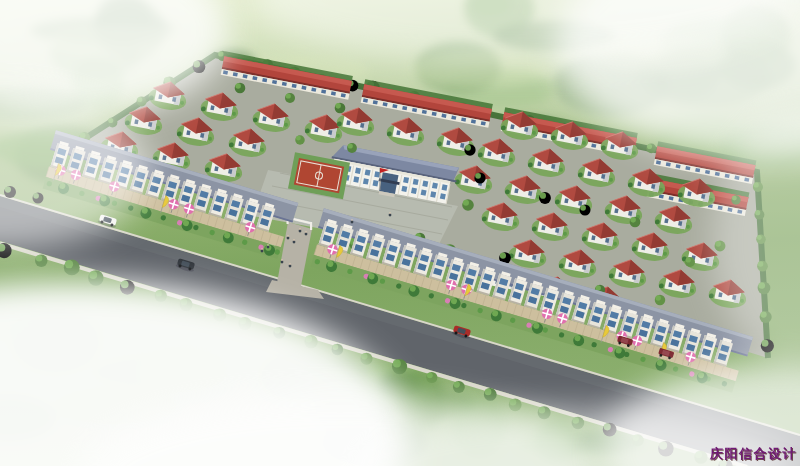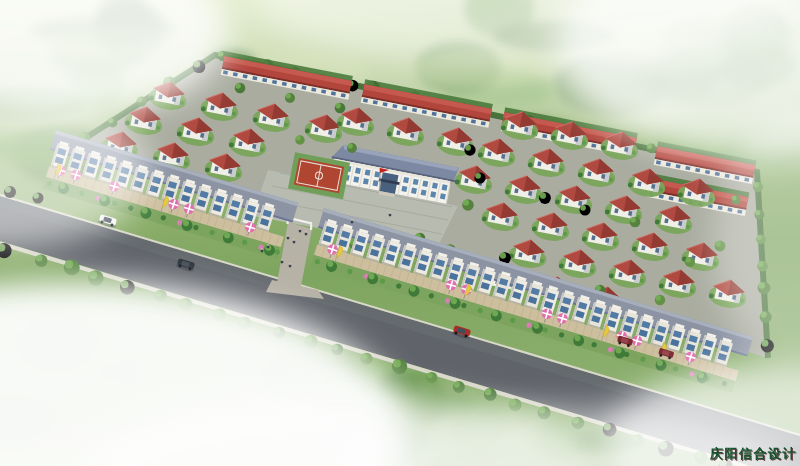--- a/index.html
+++ b/index.html
@@ -1740,14 +1740,14 @@
         <ellipse cx="0" cy="170" rx="150" ry="80" fill="#ffffff" opacity="0.55" filter="url(#fog)"></ellipse>
         <ellipse cx="70" cy="440" rx="340" ry="160" fill="#ffffff" opacity="0.95" filter="url(#fog)"></ellipse>
         <ellipse cx="340" cy="472" rx="260" ry="80" fill="#ffffff" opacity="0.6" filter="url(#fog)"></ellipse>
         <ellipse cx="570" cy="468" rx="220" ry="60" fill="#ffffff" opacity="0.5" filter="url(#fog)"></ellipse>
         <ellipse cx="780" cy="452" rx="180" ry="90" fill="#ffffff" opacity="0.7" filter="url(#fog)"></ellipse>
         <ellipse cx="765" cy="45" rx="210" ry="115" fill="#ffffff" opacity="0.75" filter="url(#fog)"></ellipse>
         <ellipse cx="520" cy="0" rx="270" ry="65" fill="#ffffff" opacity="0.45" filter="url(#fog)"></ellipse>
         <ellipse cx="802" cy="240" rx="90" ry="130" fill="#ffffff" opacity="0.35" filter="url(#fog)"></ellipse>
       </g>
     </svg>
-  <div class="watermark" style="color: #14532d;">庆阳信合设计</div>
+  <div class="watermark" style="color: #701a75;">庆阳信合设计</div>
 </div>
 
 </body></html>

